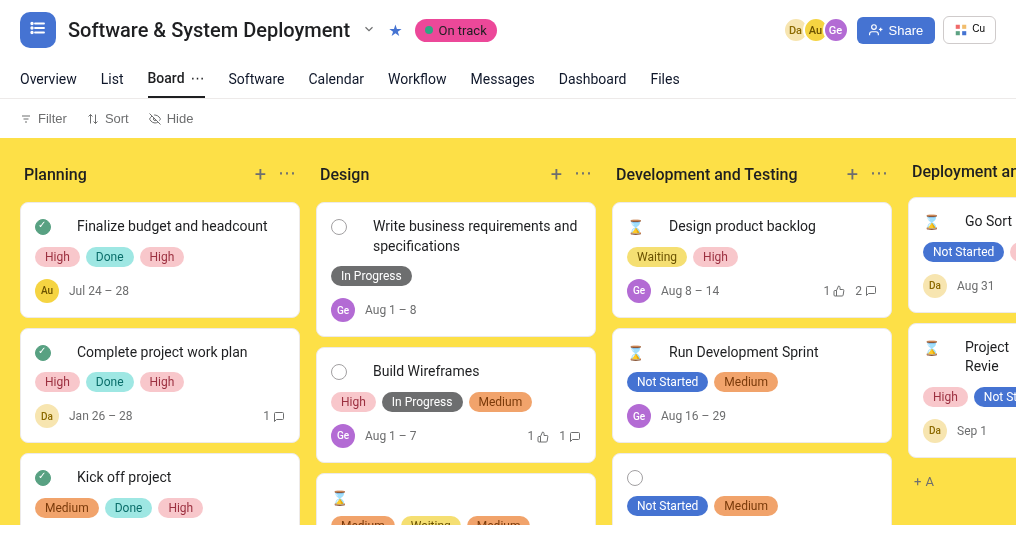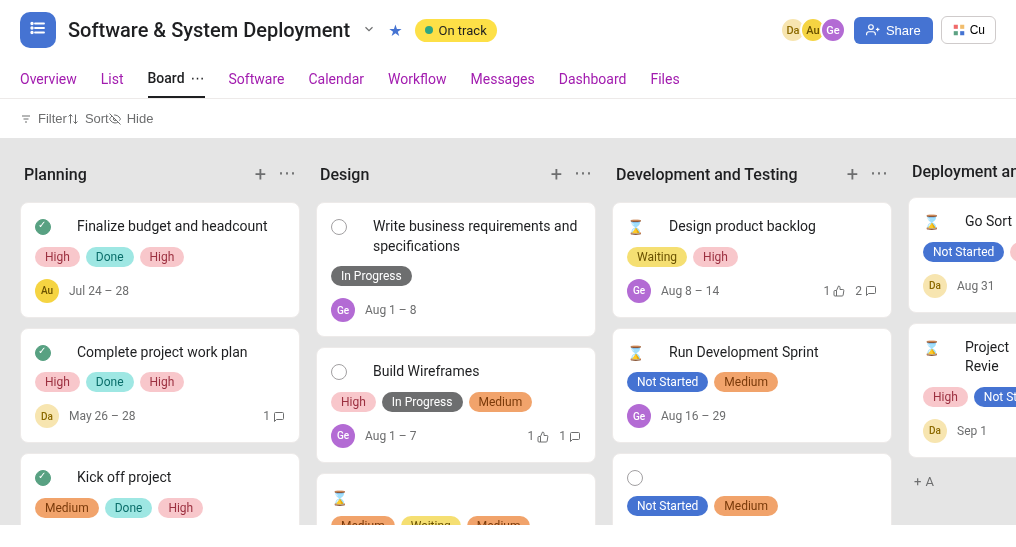--- a/index.html
+++ b/index.html
@@ -3,35 +3,35 @@
 <meta charset="utf-8">
 <style>
 * { box-sizing: border-box; margin: 0; padding: 0; }
 body { font-family: -apple-system, BlinkMacSystemFont, "Segoe UI", Roboto, sans-serif; background: #fff; color: #1e1f21; font-size: 14px; overflow: hidden; }
 .header { display: flex; align-items: center; padding: 12px 20px; gap: 12px; }
 .project-icon { width: 36px; height: 36px; background: #4573d2; border-radius: 10px; display: flex; align-items: center; justify-content: center; }
 .project-icon span { color: #fff; font-size: 18px; font-weight: bold; }
 .project-title { font-size: 20px; font-weight: 500; }
 .chevron-icon { color: #6d6e6f; cursor: pointer; }
 .star-icon { color: #4573d2; font-size: 16px; cursor: pointer; }
-.status-badge { background: #fde047; padding: 4px 10px; border-radius: 12px; display: flex; align-items: center; gap: 6px; font-size: 13px; }
+.status-badge { background: #ec4899; padding: 4px 10px; border-radius: 12px; display: flex; align-items: center; gap: 6px; font-size: 13px; }
 .status-dot { width: 8px; height: 8px; border-radius: 50%; background: #2ea683; }
 .header-right { margin-left: auto; display: flex; align-items: center; gap: 8px; }
 .avatar-group { display: flex; }
 .avatar { width: 26px; height: 26px; border-radius: 50%; display: flex; align-items: center; justify-content: center; font-size: 11px; font-weight: 500; margin-left: -6px; border: 2px solid #fff; }
 .avatar:first-child { margin-left: 0; }
 .share-btn { background: #4573d2; color: #fff; border: none; padding: 6px 12px; border-radius: 6px; display: flex; align-items: center; gap: 6px; font-size: 13px; cursor: pointer; }
-.customize-btn { background: #fff; border: 1px solid #cfcbcb; padding: 6px 10px; border-radius: 6px; display: flex; align-items: center; gap: 4px; font-size: 12px; cursor: pointer; }
+.customize-btn { background: #fff; border: 1px solid #cfcbcb; padding: 6px 10px; border-radius: 6px; display: flex; gap: 4px; font-size: 10px; cursor: pointer; }
 .grid-icon { width: 14px; height: 14px; }
 .tabs { display: flex; gap: 24px; padding: 0 20px; border-bottom: 1px solid #edeae9; }
-.tab { padding: 10px 0; color: #a21caf; cursor: pointer; display: flex; align-items: center; gap: 6px; font-size: 14px; }
+.tab { padding: 10px 0; color: #0f172a; cursor: pointer; display: flex; align-items: center; gap: 6px; font-size: 14px; }
 .tab.active { color: #1e1f21; border-bottom: 2px solid #1e1f21; font-weight: 500; }
-.toolbar { display: flex; padding: 12px 20px; }
+.toolbar { display: flex; gap: 20px; padding: 12px 20px; }
 .tool-btn { background: none; border: none; color: #6d6e6f; font-size: 13px; display: flex; align-items: center; gap: 6px; cursor: pointer; }
-.board { display: flex; gap: 16px; padding: 16px 20px; overflow-x: auto; background: #e5e5e5; height: calc(100vh - 160px); align-items: flex-start; }
+.board { display: flex; gap: 16px; padding: 16px 20px; overflow-x: auto; background: #fde047; height: calc(100vh - 160px); align-items: flex-start; }
 .column { width: 280px; flex-shrink: 0; }
 .column-header { display: flex; align-items: center; justify-content: space-between; padding: 8px 4px; margin-bottom: 8px; }
 .column-title { font-size: 16px; font-weight: 500; }
 .column-actions { display: flex; gap: 12px; color: #6d6e6f; }
 .card { background: #fff; border: 1px solid #edeae9; border-radius: 8px; padding: 14px; margin-bottom: 10px; cursor: pointer; }
 .card-title-row { display: flex; align-items: flex-start; gap: 26px; margin-bottom: 10px; }
 .status-circle { width: 16px; height: 16px; border-radius: 50%; border: 1.5px solid #a2a0a2; flex-shrink: 0; margin-top: 2px; position: relative; }
 .status-circle.done { background: #58a182; border-color: #58a182; }
 .status-circle.done::after { content: "✓"; color: #fff; font-size: 10px; position: absolute; top: -1px; left: 2px; }
 .status-hourglass { font-size: 14px; color: #6d6e6f; flex-shrink: 0; margin-top: 2px; width: 16px; text-align: center; }
@@ -163,21 +163,21 @@
           <span class="status-circle done"></span>
           <div class="card-title">Complete project work plan</div>
         </div>
         <div class="tags">
           <span class="tag" style="background: rgb(248, 199, 203); color: rgb(156, 48, 64);">High</span>
           <span class="tag" style="background: rgb(158, 231, 227); color: rgb(10, 110, 106);">Done</span>
           <span class="tag" style="background: rgb(248, 199, 203); color: rgb(156, 48, 64);">High</span>
         </div>
         <div class="card-footer">
           <div class="avatar" style="background: rgb(247, 229, 176); color: rgb(140, 106, 0);">Da</div>
-          <span class="date">May 26 – 28</span>
+          <span class="date">Jan 26 – 28</span>
           <div class="card-meta">
             <span>1 <svg width="12" height="12" viewBox="0 0 24 24" fill="none" stroke="currentColor" stroke-width="2" style="vertical-align:middle">
                 <path d="M21 15a2 2 0 0 1-2 2H7l-4 4V5a2 2 0 0 1 2-2h14a2 2 0 0 1 2 2z"></path>
               </svg></span>
           </div>
         </div>
       </div>
       <div class="card">
         <div class="card-title-row">
           <span class="status-circle done"></span>

